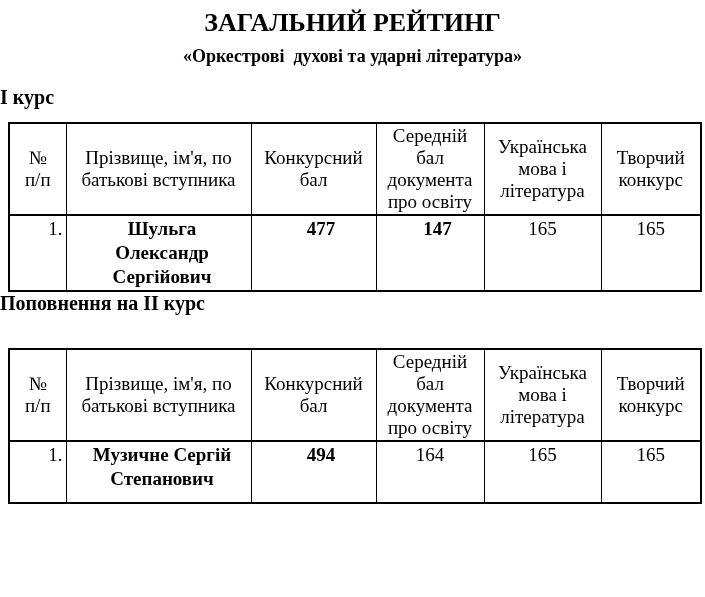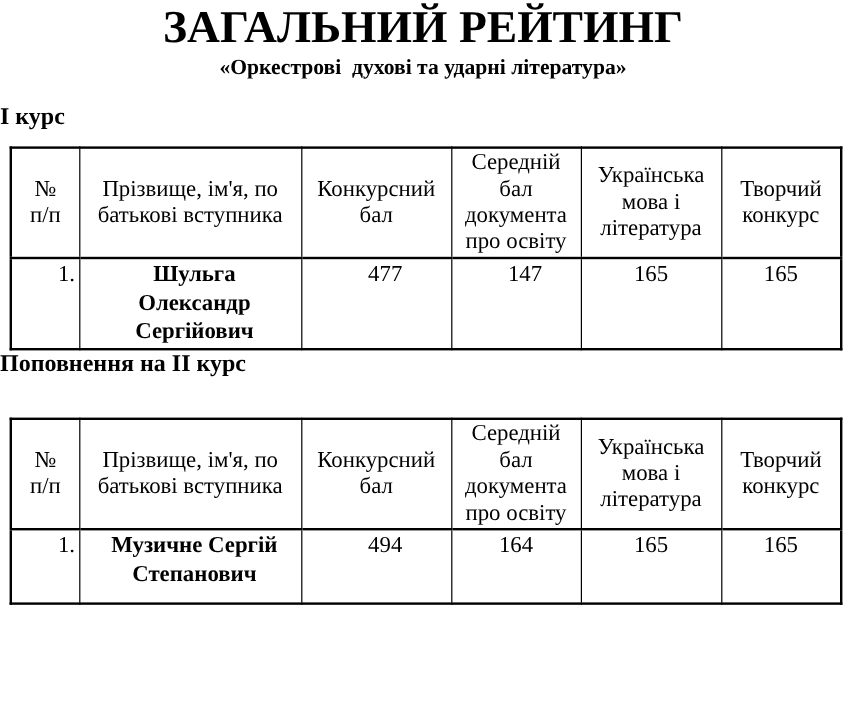--- a/index.html
+++ b/index.html
@@ -15,21 +15,21 @@
     color: #000000;
   }
   .page {
     width: 705px;
     height: 597px;
     position: relative;
   }
   .doc-title {
     margin: 0;
     padding-top: 4px;
-    font-size: 38px;
+    font-size: 26px;
     line-height: 38px;
     font-weight: bold;
     text-align: center;
     white-space: pre-wrap;
   }
   .subtitle-block {
     margin-top: 4px;
   }
   .subtitle-line {
     font-size: 18px;
@@ -86,21 +86,21 @@
     text-align: right;
     padding-right: 3px;
   }
   td.cell-name {
     font-weight: bold;
     text-align: center;
     padding-left: 8px;
     white-space: pre-line;
   }
   td.cell-val { text-align: center; }
-  td.cell-val.bold { font-weight: normal; padding-left: 16px; }
+  td.cell-val.bold { font-weight: bold; padding-left: 16px; }
   
   col.c-num   { width: 57px; }
   col.c-name  { width: 185px; }
   col.c-score { width: 125px; }
   col.c-avg   { width: 108px; }
   col.c-ukr   { width: 117px; }
   col.c-art   { width: 100px; }
 </style>
 </head>
 <body>

